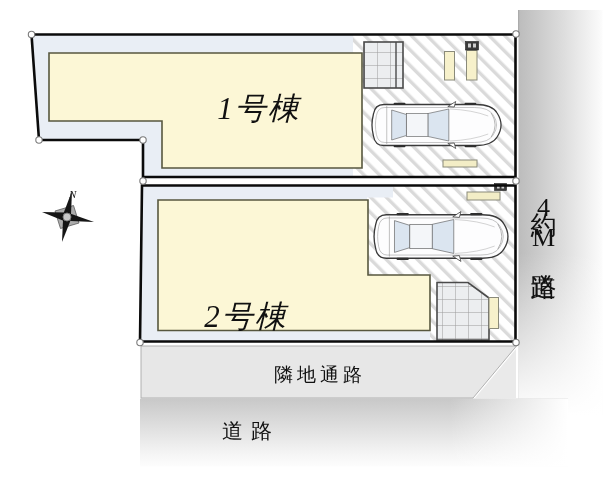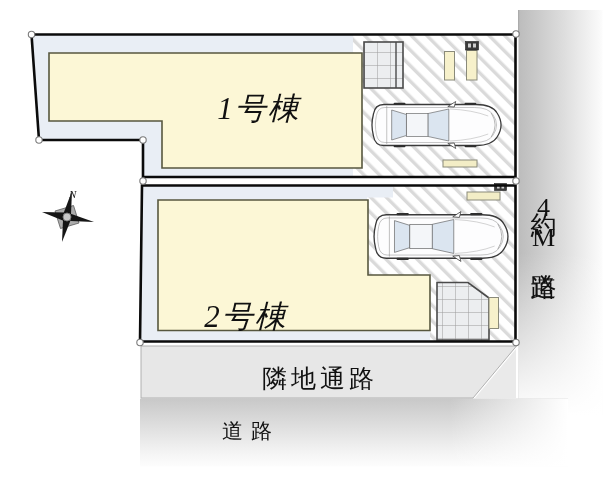--- a/index.html
+++ b/index.html
@@ -10,21 +10,21 @@
   .plan svg.base{position:absolute;left:0;top:0;}
   .lbl{position:absolute;color:#111;white-space:nowrap;}
   .building-label{font-size:31px;letter-spacing:2px;text-align:center;width:200px;font-style:italic;}
   .label-1{left:159px;top:88px;}
   .label-2{left:146px;top:254px;margin-top:42px;}
   .road-right-label{
     left:527px;top:148px;width:32px;height:150px;
     writing-mode:vertical-rl;text-orientation:upright;
     font-size:26px;line-height:32px;letter-spacing:1px;text-align:center;
   }
-  .passage-label{left:220px;top:362px;width:200px;font-size:25px;letter-spacing:4px;text-align:center;}
+  .passage-label{left:220px;top:362px;width:200px;font-size:19px;letter-spacing:4px;text-align:center;}
   .bottom-road-label{left:222px;top:417px;width:200px;font-size:21px;letter-spacing:8px;}
   .north-label{left:69px;top:188px;font-size:11px;font-style:italic;color:#222;}
 </style>
 </head>
 <body>
 
 <div class="plan">
 
   <svg class="base" width="609" height="480" viewBox="0 0 609 480">
     <defs>

